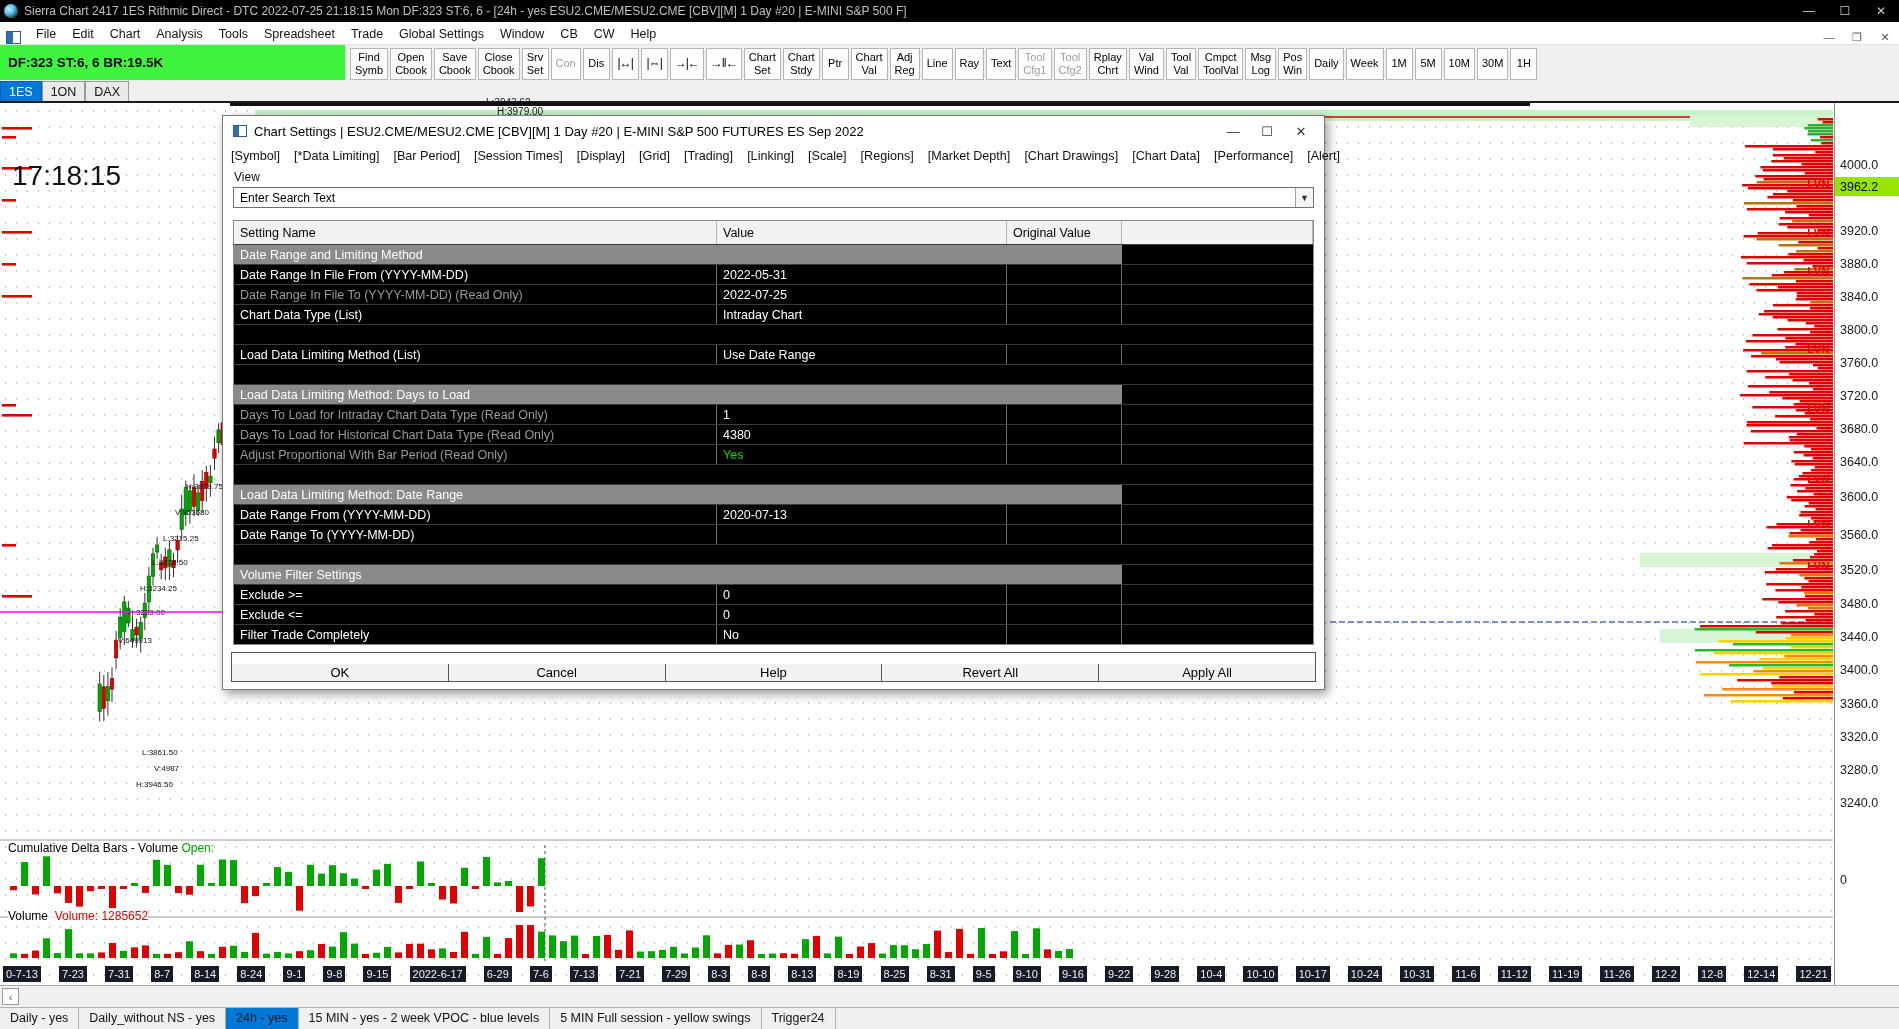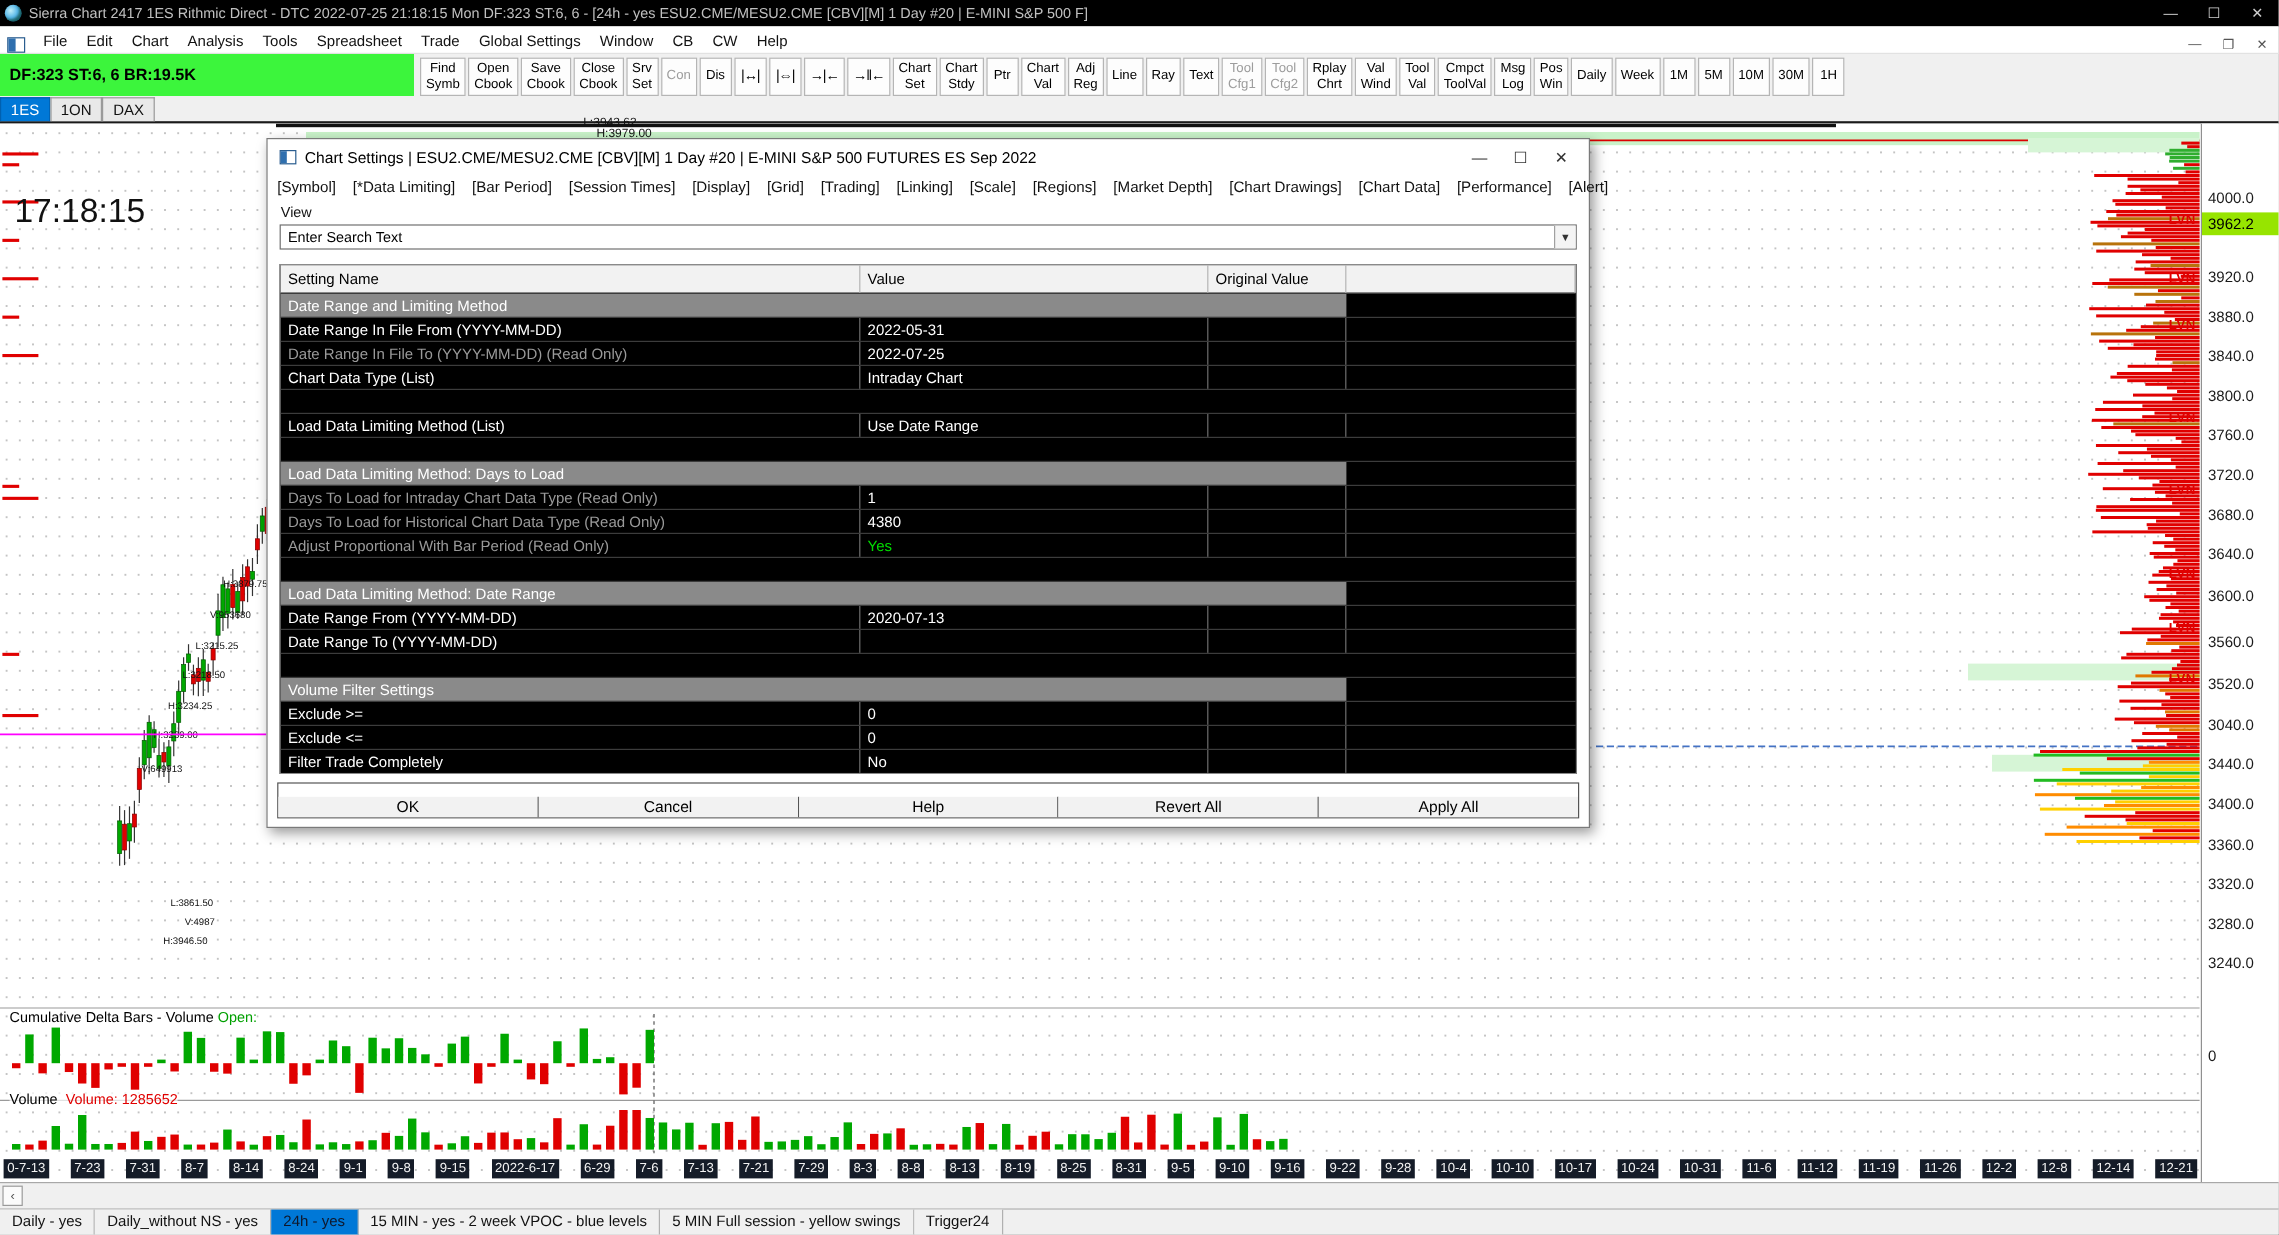--- a/index.html
+++ b/index.html
@@ -748,21 +748,21 @@
       <div class="ptick" style="top: 154px;">3880.0</div>
       <div class="ptick" style="top: 187px;">3840.0</div>
       <div class="ptick" style="top: 220px;">3800.0</div>
       <div class="ptick" style="top: 253px;">3760.0</div>
       <div class="ptick" style="top: 286px;">3720.0</div>
       <div class="ptick" style="top: 319px;">3680.0</div>
       <div class="ptick" style="top: 352px;">3640.0</div>
       <div class="ptick" style="top: 387px; text-align: center;">3600.0</div>
       <div class="ptick" style="top: 425px;">3560.0</div>
       <div class="ptick" style="top: 460px;">3520.0</div>
-      <div class="ptick" style="top: 494px;">3040.0</div>
+      <div class="ptick" style="top: 494px;">3480.0</div>
       <div class="ptick" style="top: 527px;">3440.0</div>
       <div class="ptick" style="top: 560px;">3400.0</div>
       <div class="ptick" style="top: 594px;">3360.0</div>
       <div class="ptick" style="top: 627px;">3320.0</div>
       <div class="ptick" style="top: 660px;">3280.0</div>
       <div class="ptick" style="top: 693px;">3240.0</div>
     </div>
 
   <div class="dialog">
     <div class="dlg-title">

